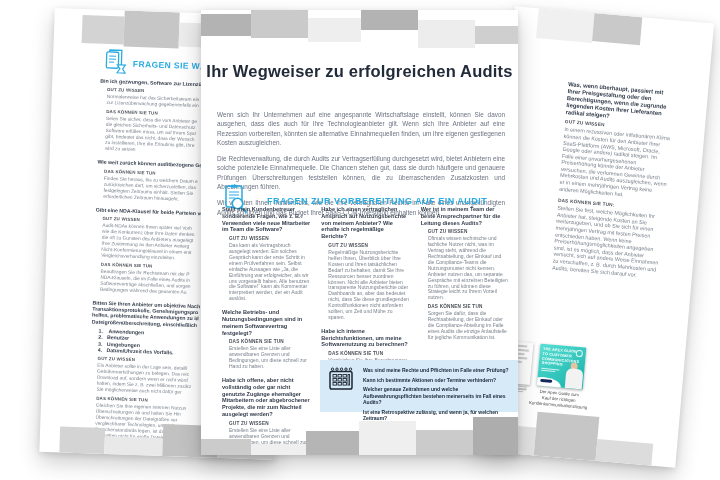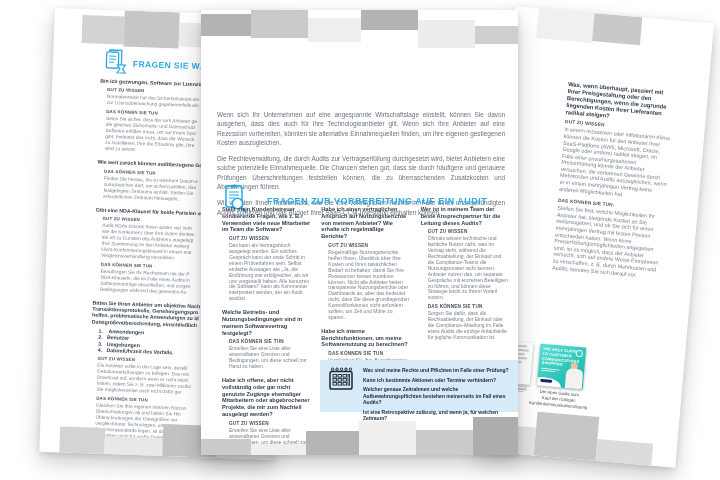--- a/index.html
+++ b/index.html
@@ -210,20 +210,21 @@
     <div class="blkrow">
       <div class="blk" style="width:50px;height:22px;margin-top:4px;background:#b3b3b3"></div>
       <div class="blk" style="width:57px;height:28px;background:#cacaca"></div>
       <div class="blk" style="width:53px;height:24px;margin-top:8px;background:#eeeeee"></div>
       <div class="blk" style="width:57px;height:20px;background:#b3b3b3"></div>
       <div class="blk" style="width:57px;height:28px;margin-top:10px;background:#ededed"></div>
       <div class="blk" style="width:43px;height:18px;margin-top:16px;background:#cfcfcf"></div>
     </div>
 
     <div class="title">
+      <div>Ihr Wegweiser zu erfolgreichen Audits</div>
     </div>
 
     <div class="intro">
       <p>Wenn sich Ihr Unternehmen auf eine angespannte Wirtschaftslage einstellt, können Sie davon ausgehen, dass dies auch für Ihre Technologieanbieter gilt. Wenn sich Ihre Anbieter auf eine Rezession vorbereiten, könnten sie alternative Einnahmequellen finden, um ihre eigenen gestiegenen Kosten auszugleichen.</p>
       <p>Die Rechteverwaltung, die durch Audits zur Vertragserfüllung durchgesetzt wird, bietet Anbietern eine solche potenzielle Einnahmequelle. Die Chancen stehen gut, dass sie durch häufigere und genauere Prüfungen Überschreitungen feststellen können, die zu überraschenden Zusatzkosten und Abrechnungen führen.</p>
       <p>Wir verraten Ihnen Insidertricks, wie Sie Ihre vertraglichen Rechte im Falle eines unangekündigten Audits schützen und das Budget Ihrer SaaS-CCM-Investition einhalten können.</p>
     </div>
 
     <div class="section-head">
       <span>

